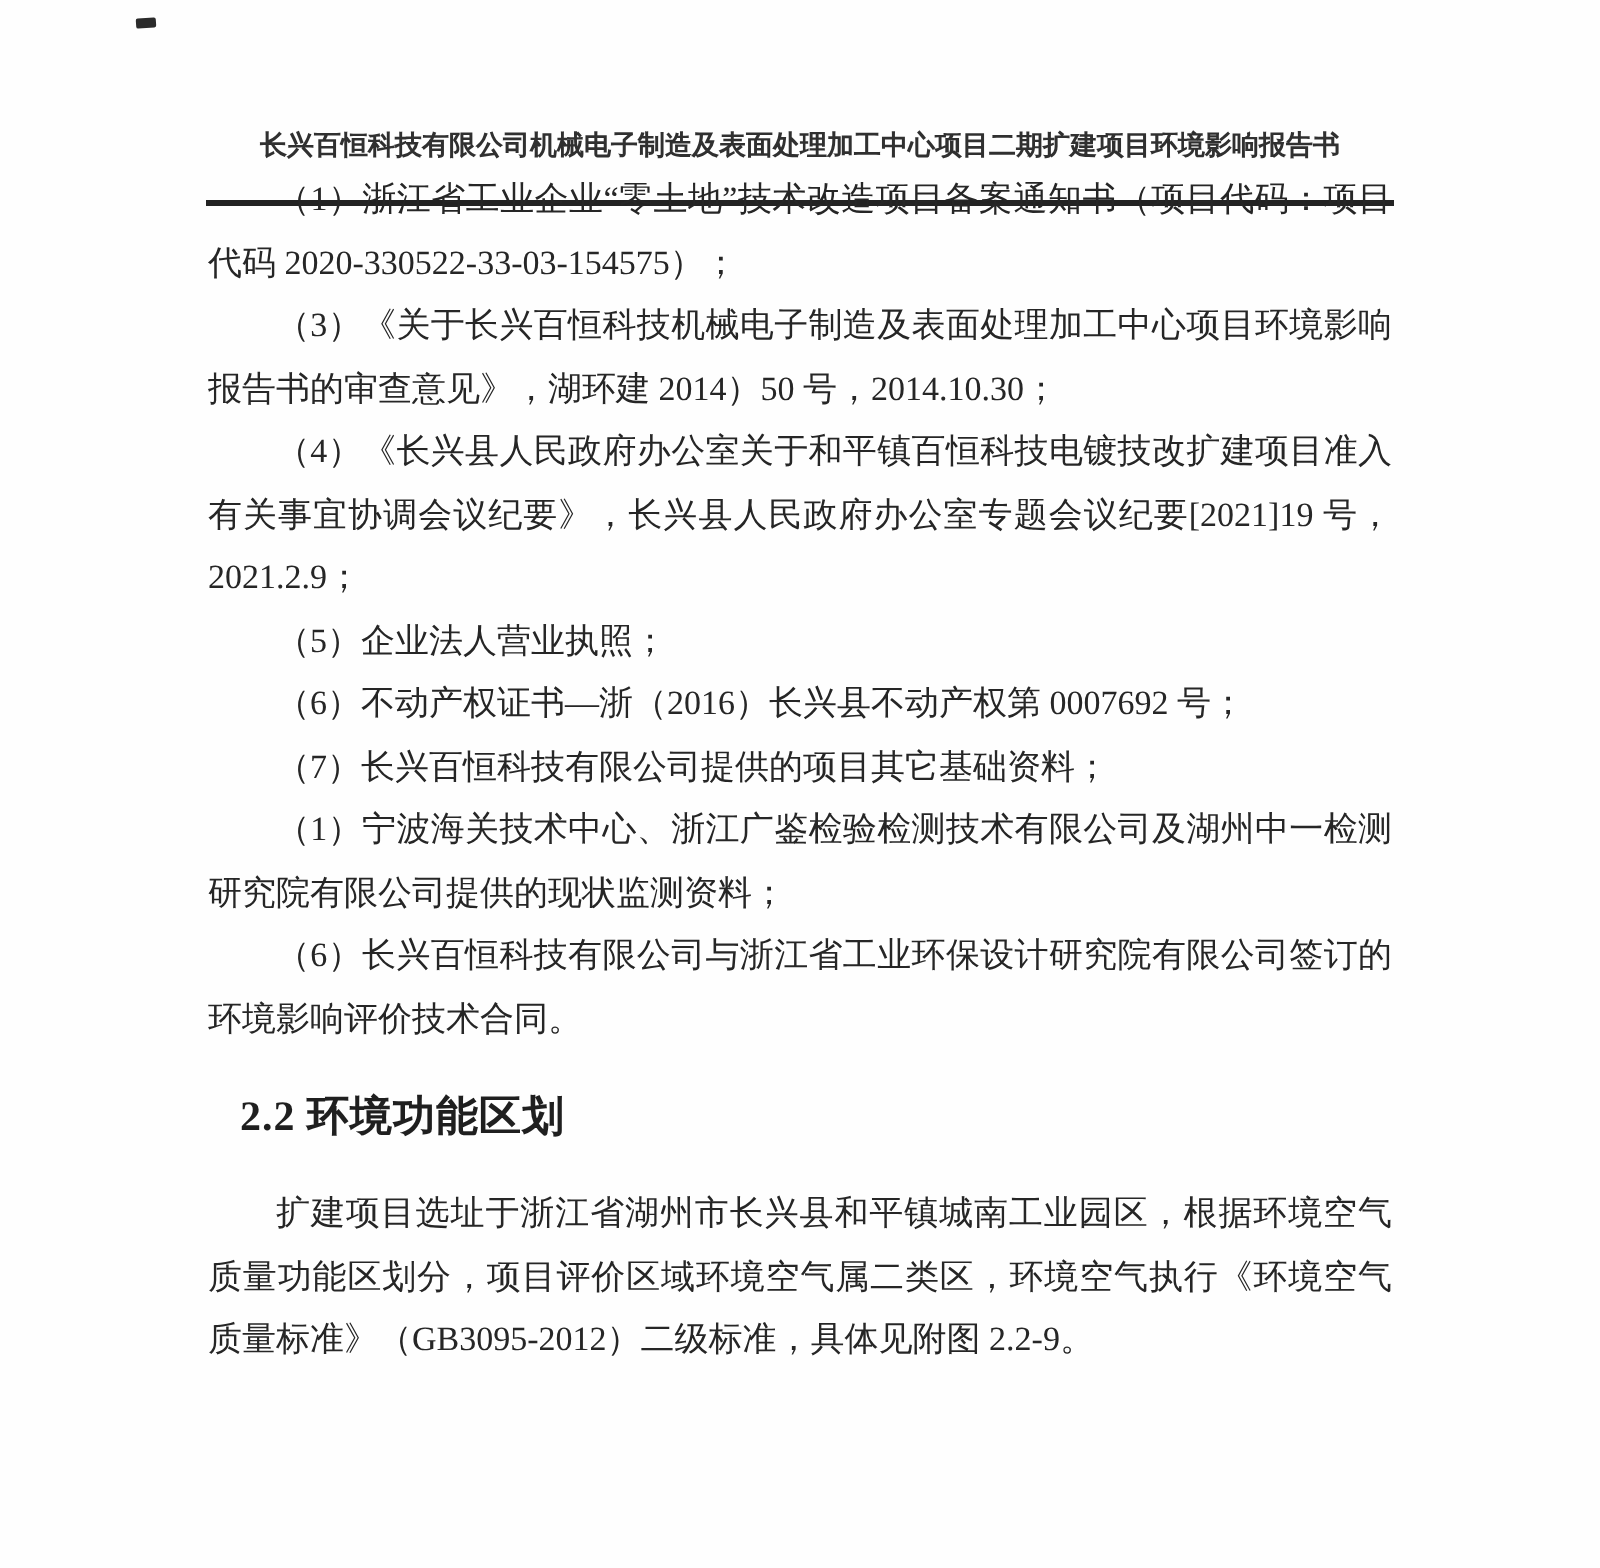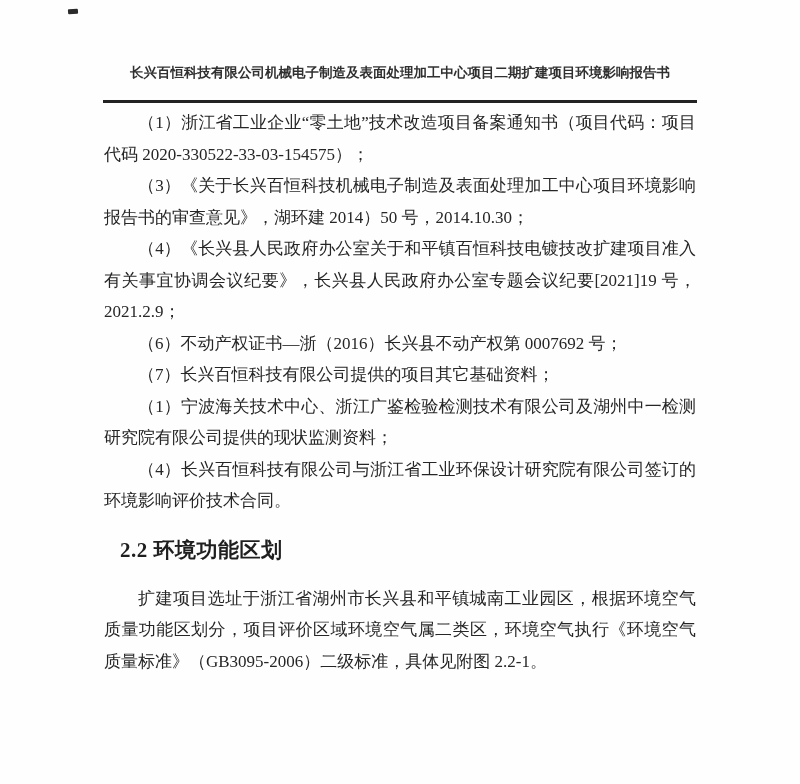--- a/index.html
+++ b/index.html
@@ -36,21 +36,21 @@
     font-size: 13.5px;
     line-height: 16px;
     font-weight: bold;
     color: #303030;
     padding-bottom: 19px;
     border-bottom: 3px solid #232323;
     margin-top: 10px;
   }
   .content {
     position: absolute;
-    top: 107px;
+    top: 84px;
     left: 104px;
     width: 592px;
     font-size: 17px;
     line-height: 31.5px;
     text-align: justify;
   }
   .content p {
     margin: 0;
     text-indent: 2em;
     word-break: normal;
@@ -73,24 +73,25 @@
   <div class="scan-artifact"></div>
 
   <div class="doc-header">
     <span>长兴百恒科技有限公司机械电子制造及表面处理加工中心项目二期扩建项目环境影响报告书</span>
   </div>
 
   <div class="content">
     <p>（1）浙江省工业企业“零土地”技术改造项目备案通知书（项目代码：项目代码 2020-330522-33-03-154575）；</p>
     <p>（3）《关于长兴百恒科技机械电子制造及表面处理加工中心项目环境影响报告书的审查意见》，湖环建 2014）50 号，2014.10.30；</p>
     <p>（4）《长兴县人民政府办公室关于和平镇百恒科技电镀技改扩建项目准入有关事宜协调会议纪要》，长兴县人民政府办公室专题会议纪要[2021]19 号，2021.2.9；</p>
+    <p>（5）企业法人营业执照；</p>
     <p>（6）不动产权证书—浙（2016）长兴县不动产权第 0007692 号；</p>
     <p>（7）长兴百恒科技有限公司提供的项目其它基础资料；</p>
     <p>（1）宁波海关技术中心、浙江广鉴检验检测技术有限公司及湖州中一检测研究院有限公司提供的现状监测资料；</p>
-    <p>（4）长兴百恒科技有限公司与浙江省工业环保设计研究院有限公司签订的环境影响评价技术合同。</p>
+    <p>（6）长兴百恒科技有限公司与浙江省工业环保设计研究院有限公司签订的环境影响评价技术合同。</p>
 
     <h2 class="section-heading">2.2 环境功能区划</h2>
 
 
-    <p>扩建项目选址于浙江省湖州市长兴县和平镇城南工业园区，根据环境空气质量功能区划分，项目评价区域环境空气属二类区，环境空气执行《环境空气质量标准》（GB3095-2006）二级标准，具体见附图 2.2-1。</p>
+    <p>扩建项目选址于浙江省湖州市长兴县和平镇城南工业园区，根据环境空气质量功能区划分，项目评价区域环境空气属二类区，环境空气执行《环境空气质量标准》（GB3095-2012）二级标准，具体见附图 2.2-9。</p>
   </div>
 
 </div>
 
 </body></html>

